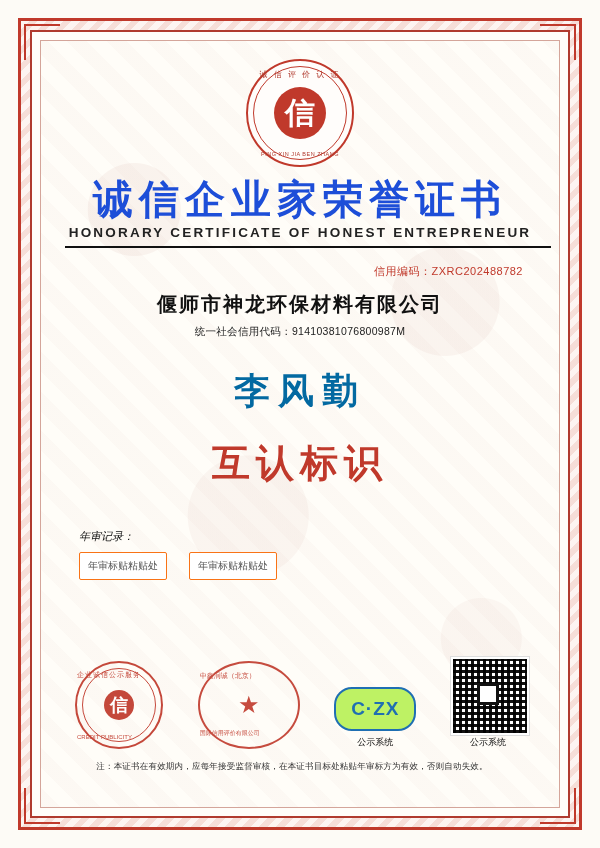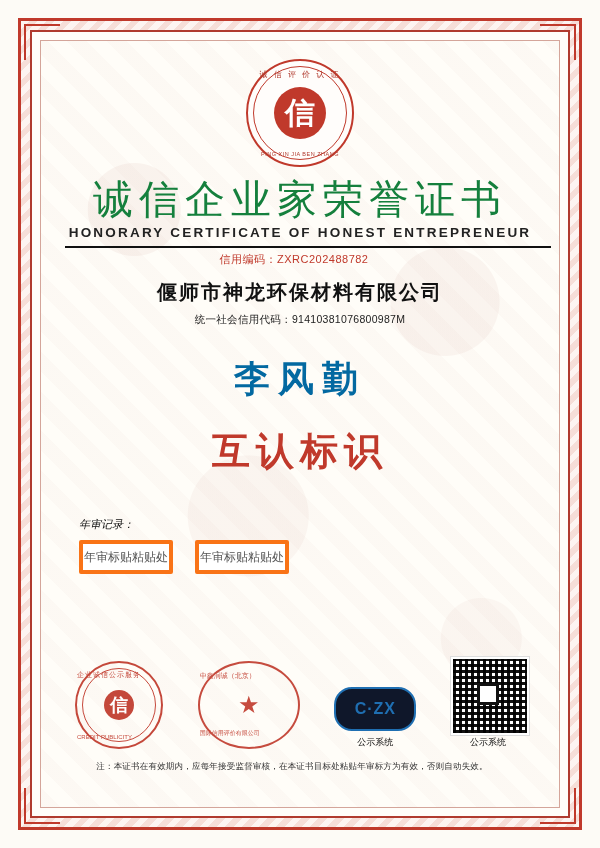--- a/index.html
+++ b/index.html
@@ -83,33 +83,33 @@
     font-size:8px;color:#b03a2e;letter-spacing:2px;
   }
   .emblem-bottom-text{
     position:absolute;bottom:8px;left:0;right:0;
     font-size:5.5px;color:#b03a2e;letter-spacing:.5px;
   }
 
   
   .title-cn{
     margin-top:10px;
-    font-size:40px;font-weight:normal;letter-spacing:6px;color:#15803d;
+    font-size:40px;font-weight:bold;letter-spacing:6px;color:#1d4ed8;
     font-family:"DejaVu Sans", sans-serif;
     line-height:1.1;
   }
   .title-en{
     margin-top:4px;
     font-size:13.5px;letter-spacing:2.2px;color:#222;font-weight:bold;
   }
   .rule{
     margin:6px auto 0;width:486px;height:2px;background:#111;
   }
   .credit-no{
-    margin-top:4px;padding-right:12px;
+    margin-top:16px;text-align:right;padding-right:12px;
     font-size:11px;color:#c0392b;letter-spacing:.5px;
   }
 
   .company{
     margin-top:12px;font-size:20px;font-weight:bold;color:#111;letter-spacing:2px;
     font-family:"DejaVu Sans", sans-serif;
   }
   .uscc{
     margin-top:7px;font-size:10.5px;color:#222;letter-spacing:.3px;
   }
@@ -125,23 +125,23 @@
   
   .details{
     margin-top:40px;display:flex;justify-content:space-between;align-items:flex-start;
     padding:0 14px;text-align:left;
   }
   .details-left div{font-size:11px;color:#111;margin-bottom:7px;letter-spacing:.2px;}
   .annual{width:230px;}
   .annual-label{font-size:11px;color:#111;margin-bottom:8px;font-style:italic;}
   .sticker-row{display:flex;gap:22px;}
   .sticker{
-    width:86px;height:26px;border:4px solid #f97316;border-radius:2px;
-    display:flex;align-items:center;justify-content:center;
-    font-size:12px;color:#555;background:#fff;
+    width:86px;height:26px;border:1px solid #f97316;border-radius:2px;
+    display:flex;align-items:center;justify-content:center;
+    font-size:10px;color:#555;background:#fff;
   }
 
   
   .seals{
     position:absolute;left:0;right:0;bottom:58px;
     display:flex;align-items:flex-end;justify-content:space-between;
     padding:0 34px;z-index:3;
   }
   .seal-group{display:flex;flex-direction:column;align-items:center;}
   .round-seal{
@@ -166,22 +166,22 @@
   }
   .oval-seal .star{
     color:#c0392b;font-size:24px;line-height:1;
   }
   .oval-seal .otop{position:absolute;top:8px;left:0;right:0;font-size:7px;color:#c0392b;}
   .oval-seal .obot{position:absolute;bottom:9px;left:0;right:0;font-size:6px;color:#c0392b;}
 
   .logo-box{
     width:78px;height:40px;border-radius:18px;border:2px solid #1f6fb2;
     display:flex;align-items:center;justify-content:center;
-    color:#1f6fb2;font-weight:bold;font-size:16px;letter-spacing:1px;
-    background:#0f172a;
+    color:#1f6fb2;font-weight:bold;font-size:19px;letter-spacing:1px;
+    background:#bef264;
   }
   .qr{
     width:74px;height:74px;background:#fff;
     background-image:
       repeating-linear-gradient(90deg,#111 0 3px,#fff 3px 6px),
       repeating-linear-gradient(0deg,#111 0 3px,#fff 3px 6px);
     background-blend-mode:multiply;
     border:2px solid #fff;
     box-shadow:0 0 0 1px #ddd;
   }

